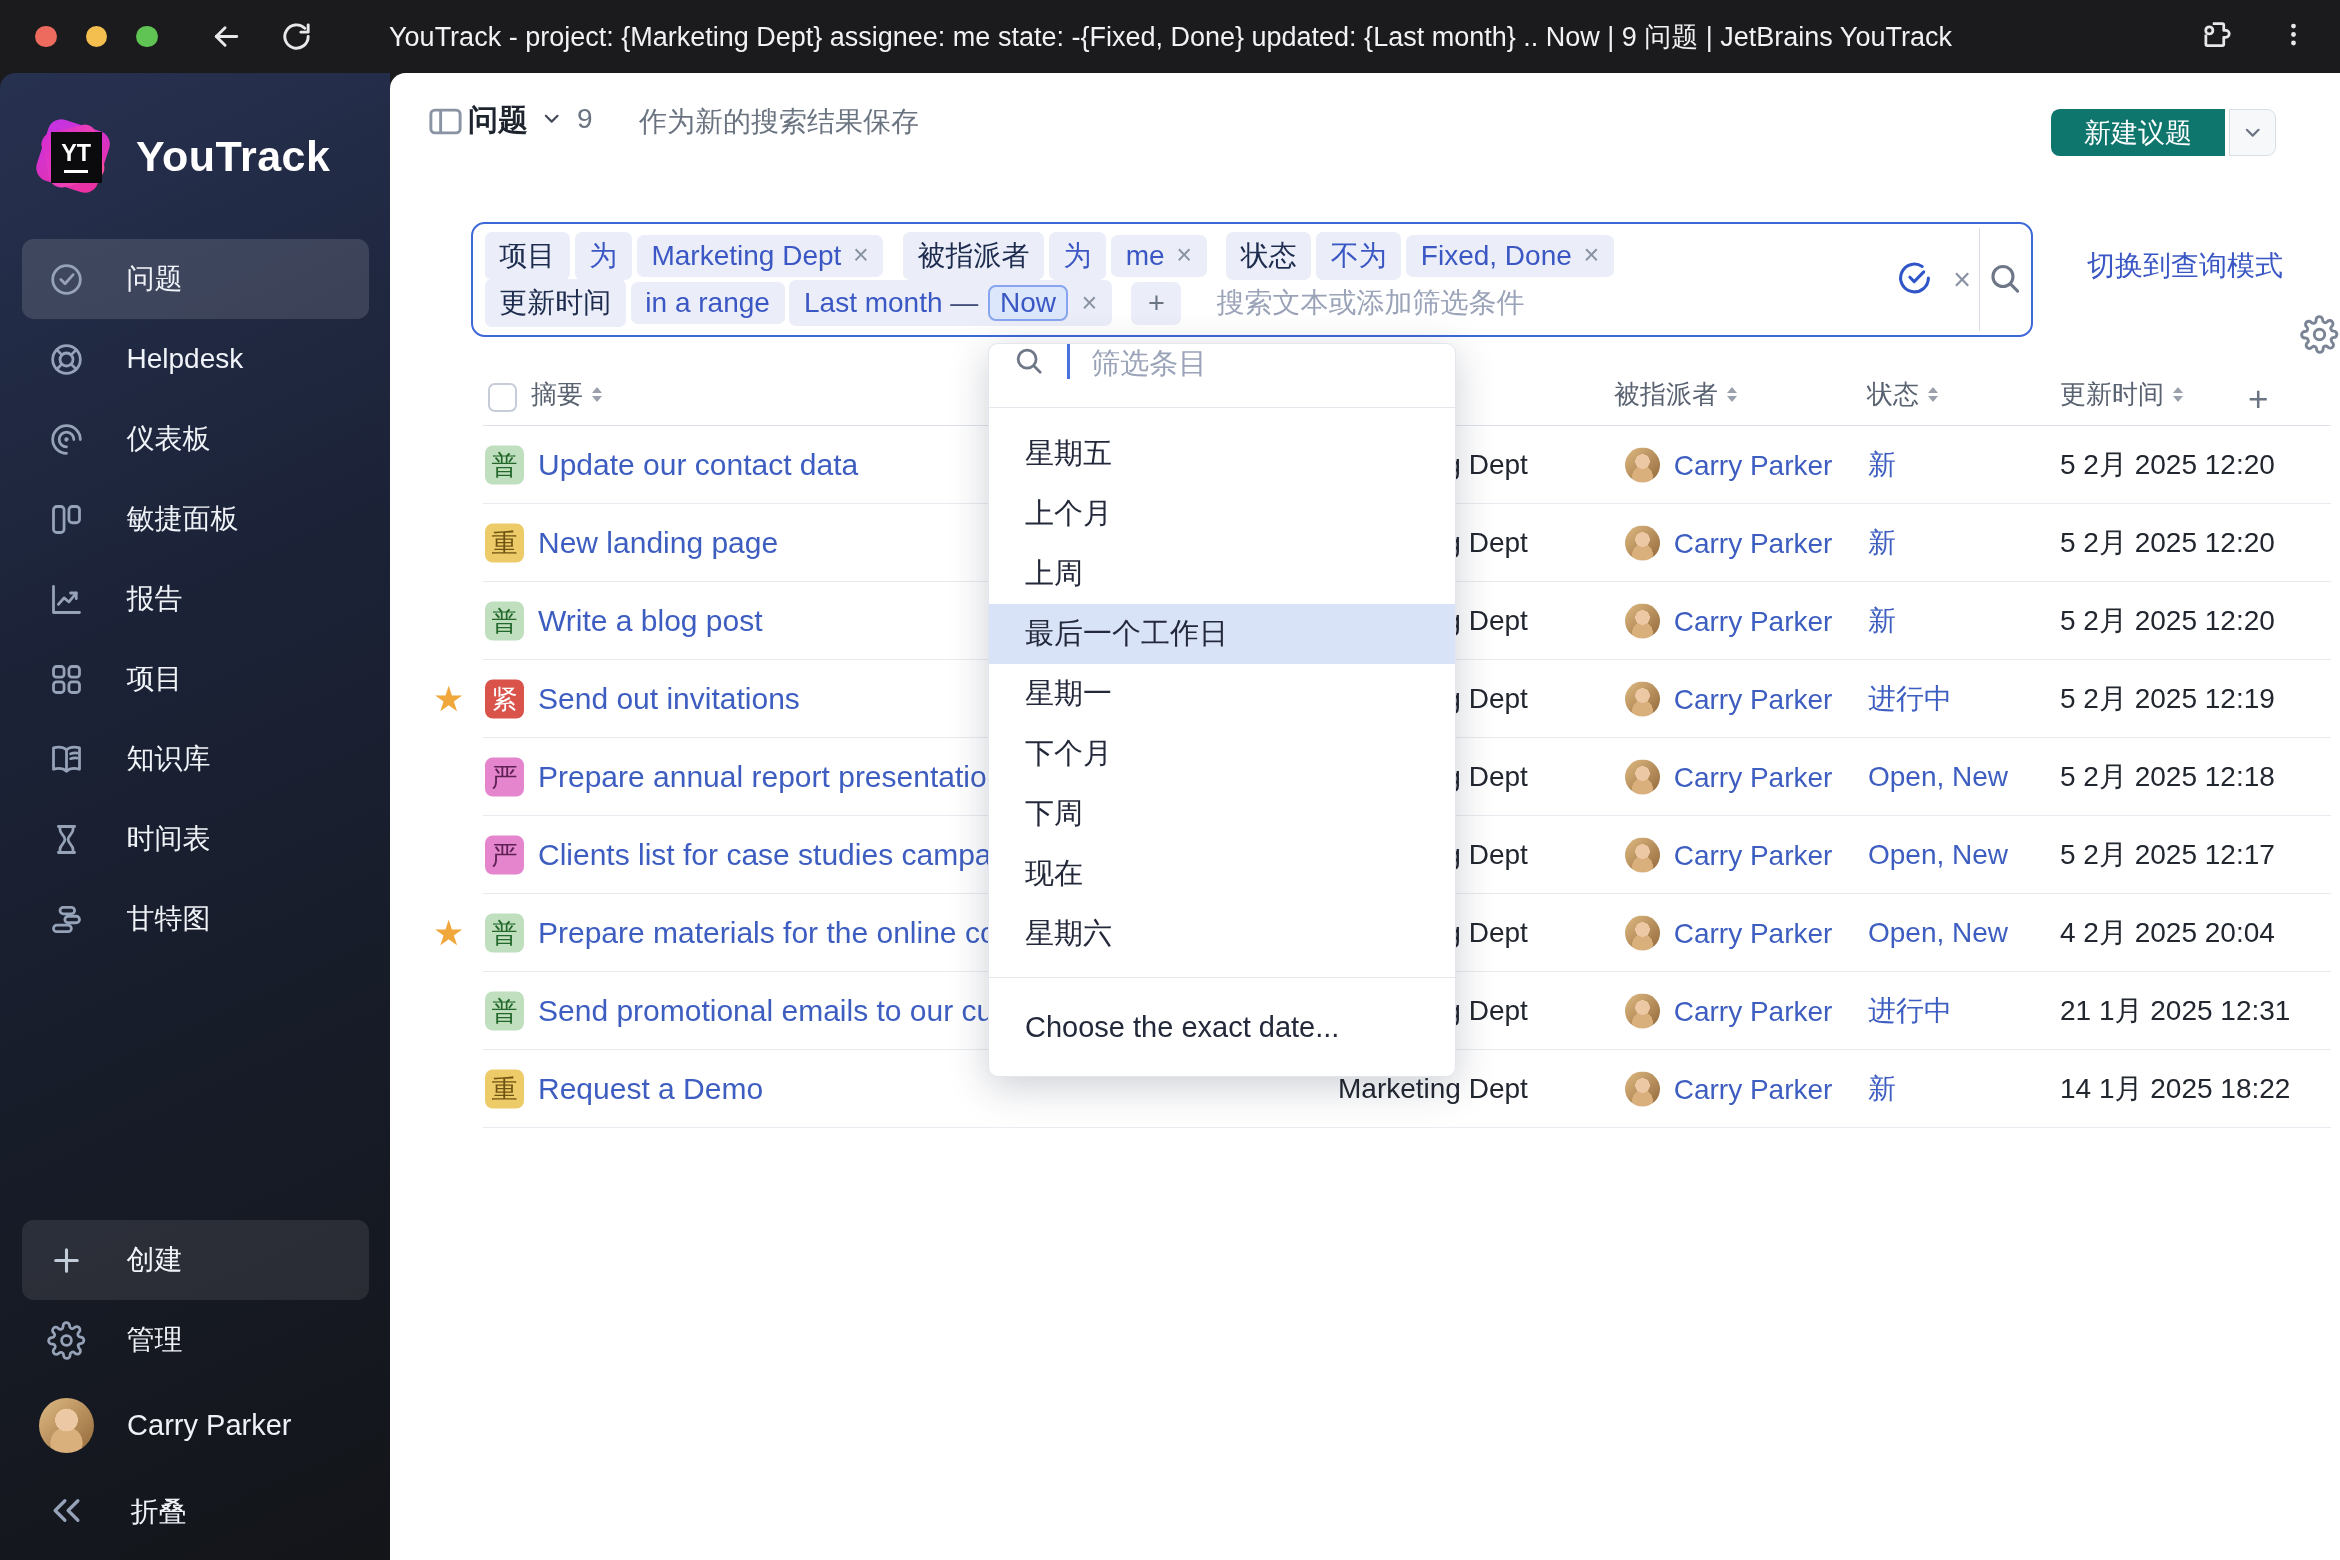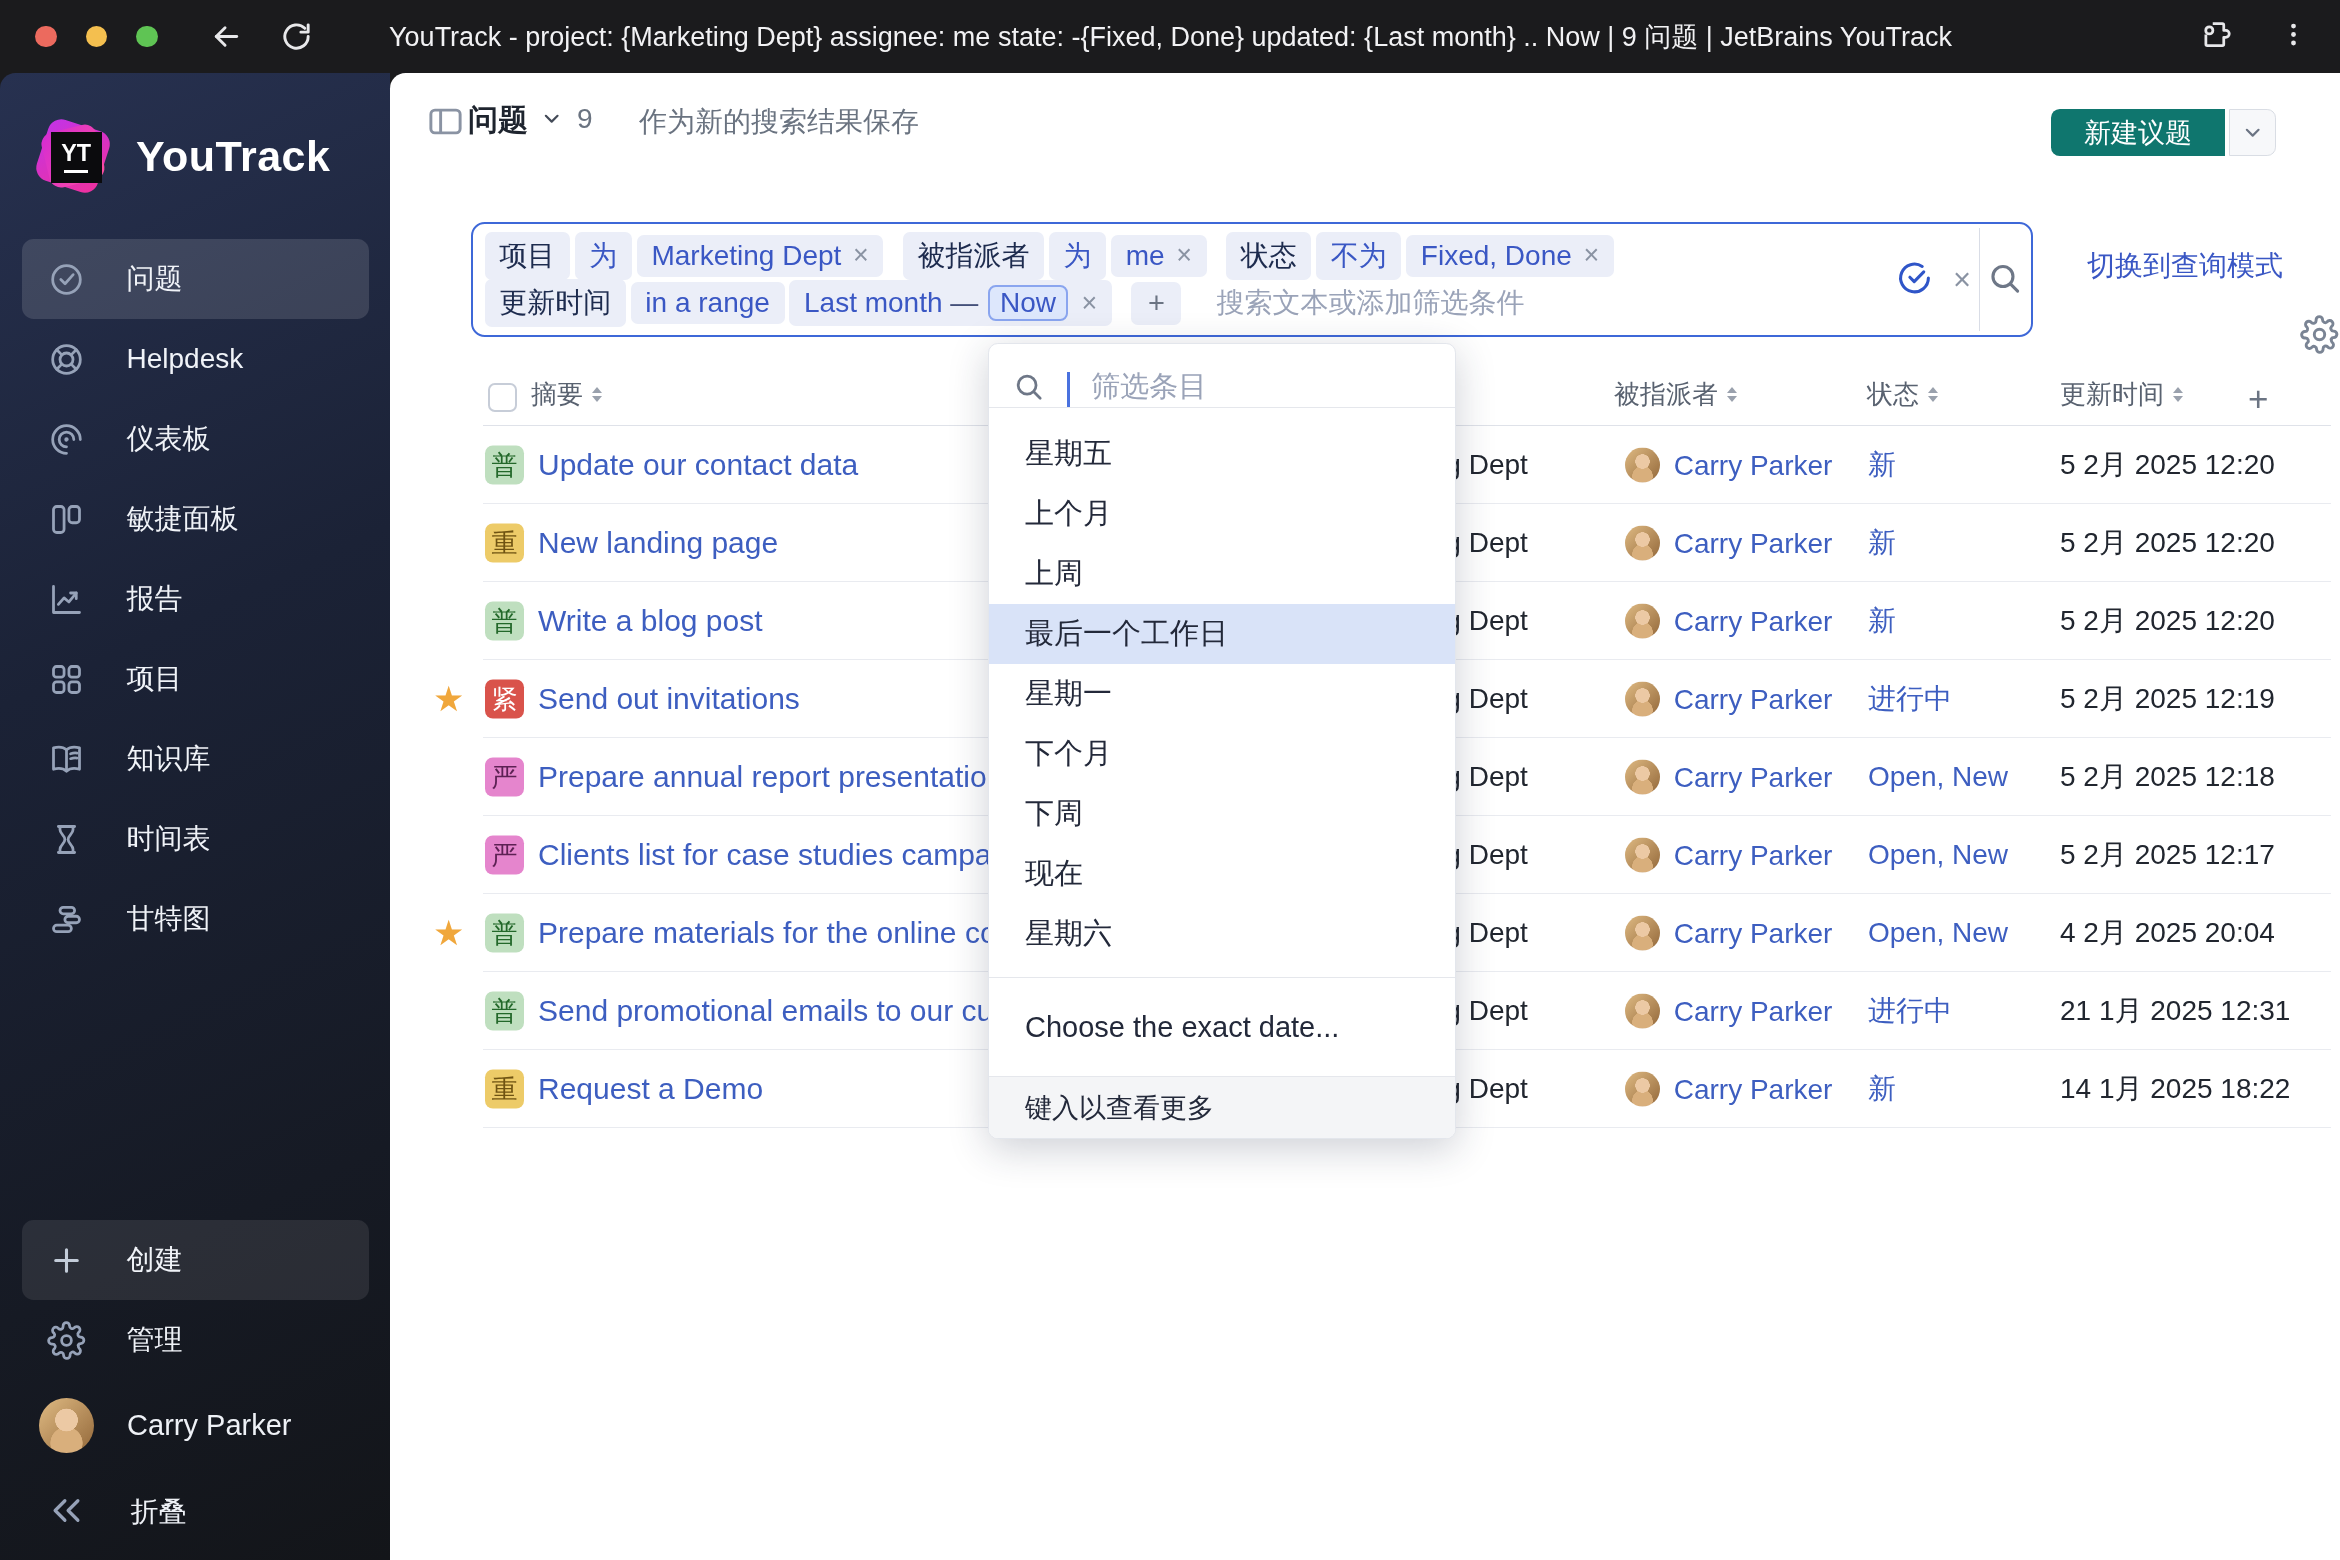--- a/index.html
+++ b/index.html
@@ -107,21 +107,21 @@
   .iproject { position:absolute; left:948px; top:50%; transform:translateY(-50%); font-size:28px; color:#21262f; white-space:nowrap; }
   .iassignee { position:absolute; left:1235px; top:50%; transform:translateY(-50%); display:flex; align-items:center; gap:13.7px; }
   .iassignee .avatar { width:35px; height:35px; }
   .iassignee .aname { font-size:28px; color:#3d5ec0; cursor:pointer; white-space:nowrap; }
   .istate { position:absolute; left:1478px; top:50%; transform:translateY(-50%); font-size:28px; color:#3d5ec0; cursor:pointer; white-space:nowrap; }
   .idate { position:absolute; left:1670px; top:50%; transform:translateY(-50%); font-size:28px; color:#21262f; white-space:nowrap; }
 
   
   .dropdown { position:absolute; left:598px; top:270px; width:468px; background:#fff; border:1px solid #e3e6ec; border-radius:9.8px;
               box-shadow:0 9.8px 39px rgba(30,40,70,.22); z-index:50; overflow:hidden; }
-  .dd-search { height:64px; display:flex; align-items:flex-end; padding:0 23.4px; gap:21.5px; border-bottom:1px solid #e5e7ec; }
+  .dd-search { height:64px; display:flex; align-items:flex-start; padding:0 23.4px; gap:21.5px; border-bottom:1px solid #e5e7ec; }
   .dd-search .dicon { color:#6e7787; }
   .dd-caret { width:2.9px; height:35px; background:#4a72df; }
   .dd-ph { font-size:29px; color:#9aa3b8; }
   .dd-items { padding:15.6px 0 13.7px; }
   .dd-item { height:60px; display:flex; align-items:center; padding-left:36px; font-size:29px; color:#23293a; cursor:pointer; }
   .dd-item.hl { background:#d9e3f8; }
   .dd-exact { border-top:1px solid #e5e7ec; height:99px; display:flex; align-items:center; padding-left:36px; font-size:29px; color:#23293a; cursor:pointer; }
   .dd-footer { height:62px; background:#f4f5f7; border-top:1px solid #e5e7ec; display:flex; align-items:center; padding-left:36px; font-size:27px; color:#23293a; }
 </style>
 </head>
@@ -564,19 +564,18 @@
             <div class="dd-item">上个月</div>
             <div class="dd-item">上周</div>
             <div class="dd-item hl">最后一个工作日</div>
             <div class="dd-item">星期一</div>
             <div class="dd-item">下个月</div>
             <div class="dd-item">下周</div>
             <div class="dd-item">现在</div>
             <div class="dd-item">星期六</div>
           </div>
         <div class="dd-exact">Choose the exact date...</div>
-        <div class="dd-footer">键入以查看更多</div>
       </div>
 
     </main>
   </div>
 </div>
 
 
 </body></html>

